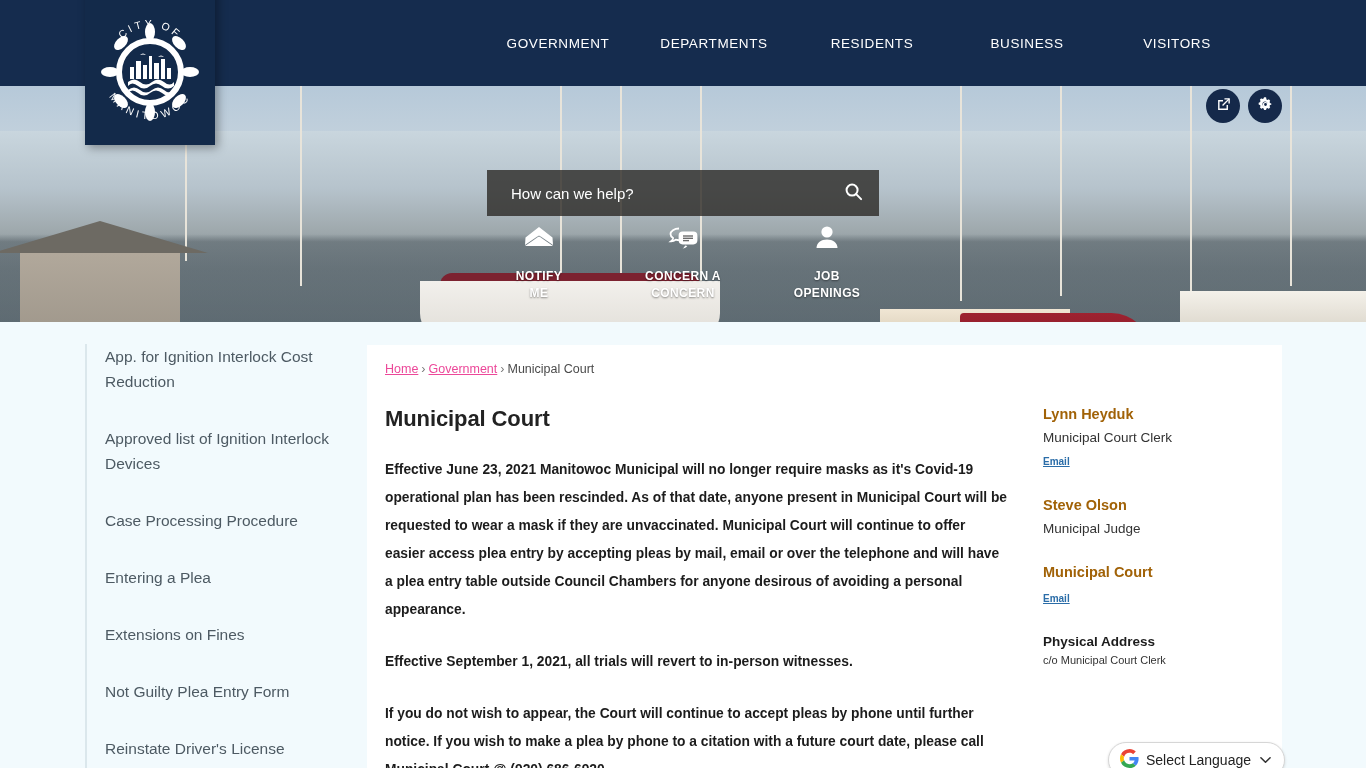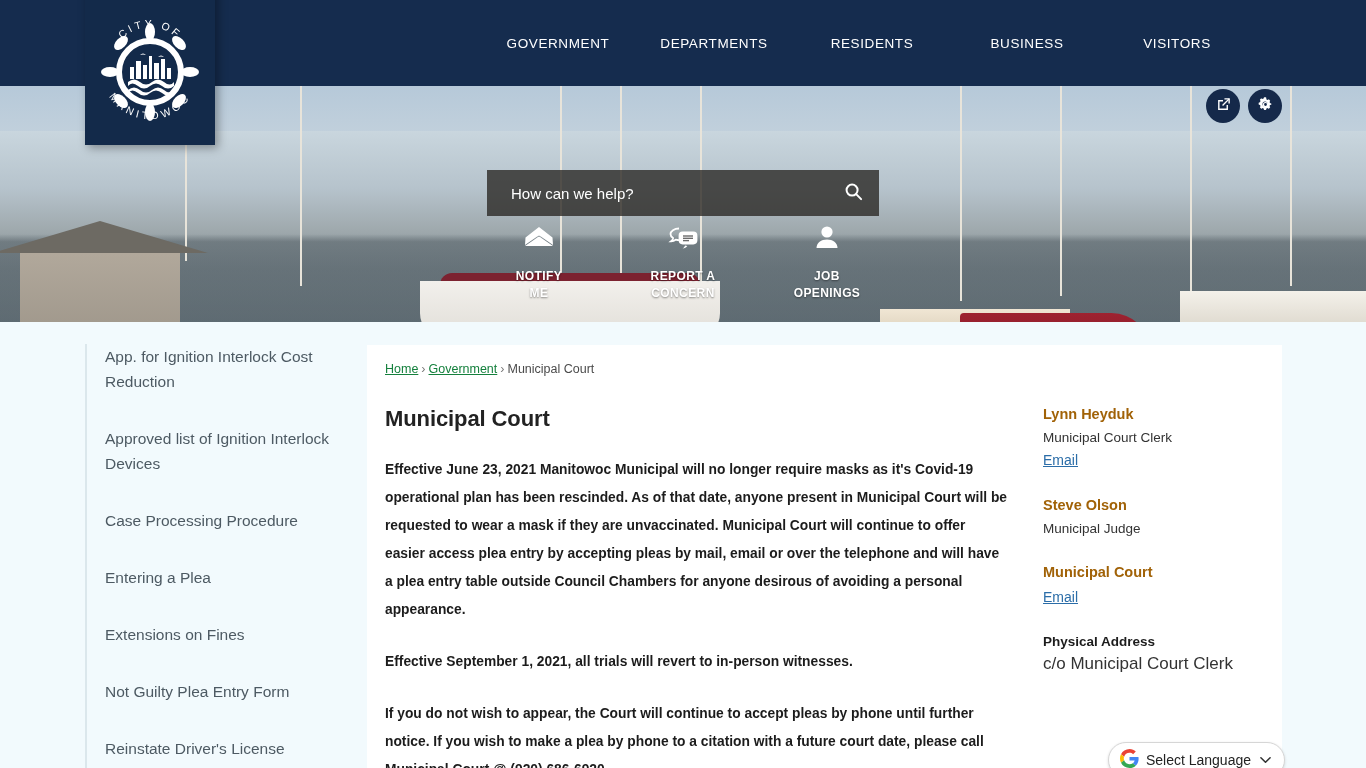--- a/index.html
+++ b/index.html
@@ -180,21 +180,21 @@
   .content-panel{
     position:absolute; left:367px; top:23px;
     width:915px; height:423px;
     background:#ffffff;
     padding: 17px 0 0 0;
   }
   .breadcrumb{
     font-size:12.5px; color:#4b4b4b; padding-left:18px;
     font-family: "Liberation Sans", sans-serif;
   }
-  .breadcrumb a{ color:#15803d; text-decoration:underline; }
+  .breadcrumb a{ color:#ec4899; text-decoration:underline; }
   .breadcrumb .sep{ color:#777; padding:0 3px; }
 
   .cols{ display:flex; padding-left:18px; padding-top:30px; }
   .main-col{ width: 640px; padding-right: 18px; }
   .side-col{ width: 240px; padding-left: 18px; }
 
   h1.page-title{
     font-size: 22px; font-weight: bold; color:#222;
     margin-bottom: 24px; letter-spacing:-.1px;
   }
@@ -203,23 +203,23 @@
     font-weight:bold; margin-bottom: 24px;
   }
 
   h2.contact-title{
     font-size:19px; font-weight:bold; color:#1c1c1c;
     margin-bottom:26px;
   }
   .contact-block{ margin-bottom: 28px; }
   .contact-name{ font-size:14.5px; font-weight:bold; color:#a16207; margin-bottom:8px; }
   .contact-role{ font-size:13.5px; color:#333; margin-bottom:6px; }
-  .contact-email{ font-size:14px; color:#2b6da8; text-decoration:underline; cursor:pointer; display:inline-block; }
+  .contact-email{ font-size:10px; color:#2b6da8; text-decoration:underline; cursor:pointer; display:inline-block;font-weight:bold; }
   .contact-label{ font-size:13.5px; font-weight:bold; color:#1c1c1c; margin-bottom:5px; }
-  .contact-line{ font-size:17px; color:#333; }
+  .contact-line{ font-size:11px; color:#333; }
 
   
   .gt-widget{
     position:absolute; right:-3px; top:397px;
     display:flex; align-items:center; gap:7px;
     background:#ffffff;
     border:1px solid #d6d6d6;
     border-radius:18px;
     padding:6px 13px 6px 11px;
     box-shadow:0 1px 3px rgba(0,0,0,.14);
@@ -360,21 +360,21 @@
       <svg width="32" height="24" viewBox="0 0 32 24" fill="none" stroke="#fff" stroke-width="1.8">
         <path d="M12 3.5c-4.7 0-8.5 2.5-8.5 5.6 0 1.6 1 3 2.6 4-.2 1.3-1 2.4-2 3.2 1.8-.1 3.4-.7 4.6-1.6 1 .3 2.2.5 3.3.5" fill="none"></path>
         <rect x="12.5" y="7.5" width="17" height="11" rx="3.2" fill="#fff" stroke="#fff"></rect>
         <path d="M18 20.5c-.4 1.3-1.3 2.4-2.4 3.1 2-.2 3.7-1.3 4.7-2.6" fill="#fff" stroke="none"></path>
         <line x1="16" y1="11" x2="26" y2="11" stroke="#6b6b6b" stroke-width="1.4"></line>
         <line x1="16" y1="13.3" x2="26" y2="13.3" stroke="#6b6b6b" stroke-width="1.4"></line>
         <line x1="16" y1="15.6" x2="22" y2="15.6" stroke="#6b6b6b" stroke-width="1.4"></line>
       </svg>
     </span>
     <span class="ql-label">
-      <span>REPORT A</span><br>
+      <span>CONCERN A</span><br>
       <span>CONCERN</span>
     </span>
   </a>
 
 
   <a class="ql" href="#">
     <span class="ql-icon">
       <svg width="26" height="24" viewBox="0 0 26 24" fill="#fff">
         <circle cx="13" cy="7" r="5.6"></circle>
         <path d="M2.5 23c0-5.2 4.7-8.6 10.5-8.6S23.5 17.8 23.5 23z"></path>

